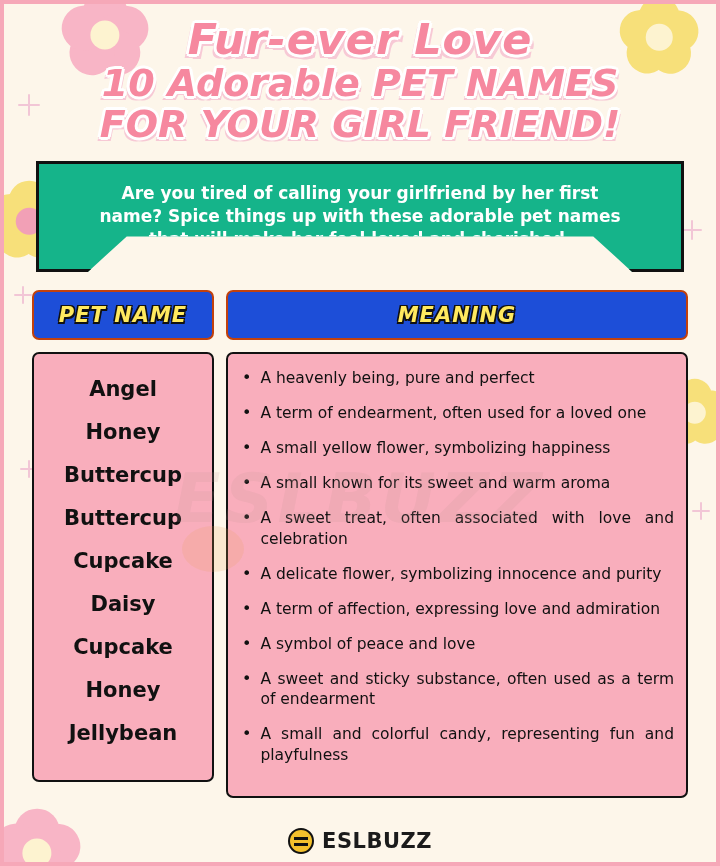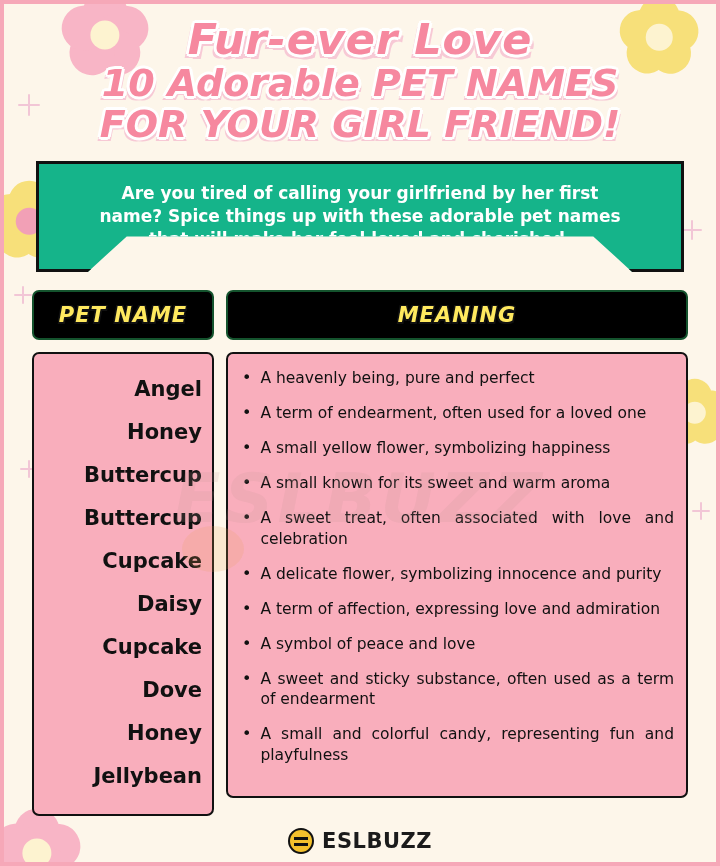--- a/index.html
+++ b/index.html
@@ -144,22 +144,22 @@
     align-items: flex-start;
   }
   .col-left {
     width: 182px;
     flex: 0 0 182px;
   }
   .col-right {
     flex: 1 1 auto;
   }
   .head-cell {
-    background: #000000;
-    border: 2px solid #14532d;
+    background: #1d4ed8;
+    border: 2px solid #c2410c;
     border-radius: 7px;
     color: #ffe95f;
     font-family: "DejaVu Sans", sans-serif;
     font-size: 21px;
     font-weight: bold;
     font-style: italic;
     text-align: center;
     padding: 11px 4px;
     letter-spacing: 1px;
     text-shadow: -1.5px -1.5px 0 #111, 1.5px -1.5px 0 #111, -1.5px 1.5px 0 #111, 1.5px 1.5px 0 #111;
@@ -173,21 +173,21 @@
     box-sizing: border-box;
   }
   .names {
     min-height: 430px;
   }
   .name-item {
     font-family: "DejaVu Sans", sans-serif;
     font-size: 21px;
     font-weight: bold;
     color: #111;
-    text-align: right;
+    text-align: center;
     padding: 9.5px 0;
   }
   .meanings {
     min-height: 430px;
     padding-left: 14px;
     padding-right: 12px;
   }
   .meaning-item {
     display: flex;
     align-items: flex-start;
@@ -357,21 +357,20 @@
     <div class="col-left">
       <div class="head-cell">PET NAME</div>
       <div class="body-cell names">
         <div class="name-item">Angel</div>
         <div class="name-item">Honey</div>
         <div class="name-item">Buttercup</div>
         <div class="name-item">Buttercup</div>
         <div class="name-item">Cupcake</div>
         <div class="name-item">Daisy</div>
         <div class="name-item">Cupcake</div>
-        <div class="name-item">Dove</div>
         <div class="name-item">Honey</div>
         <div class="name-item">Jellybean</div>
       </div>
     </div>
 
     <div class="col-right">
       <div class="head-cell">MEANING</div>
       <div class="body-cell meanings">
         <div class="meaning-item">
           <span class="bullet">•</span>

